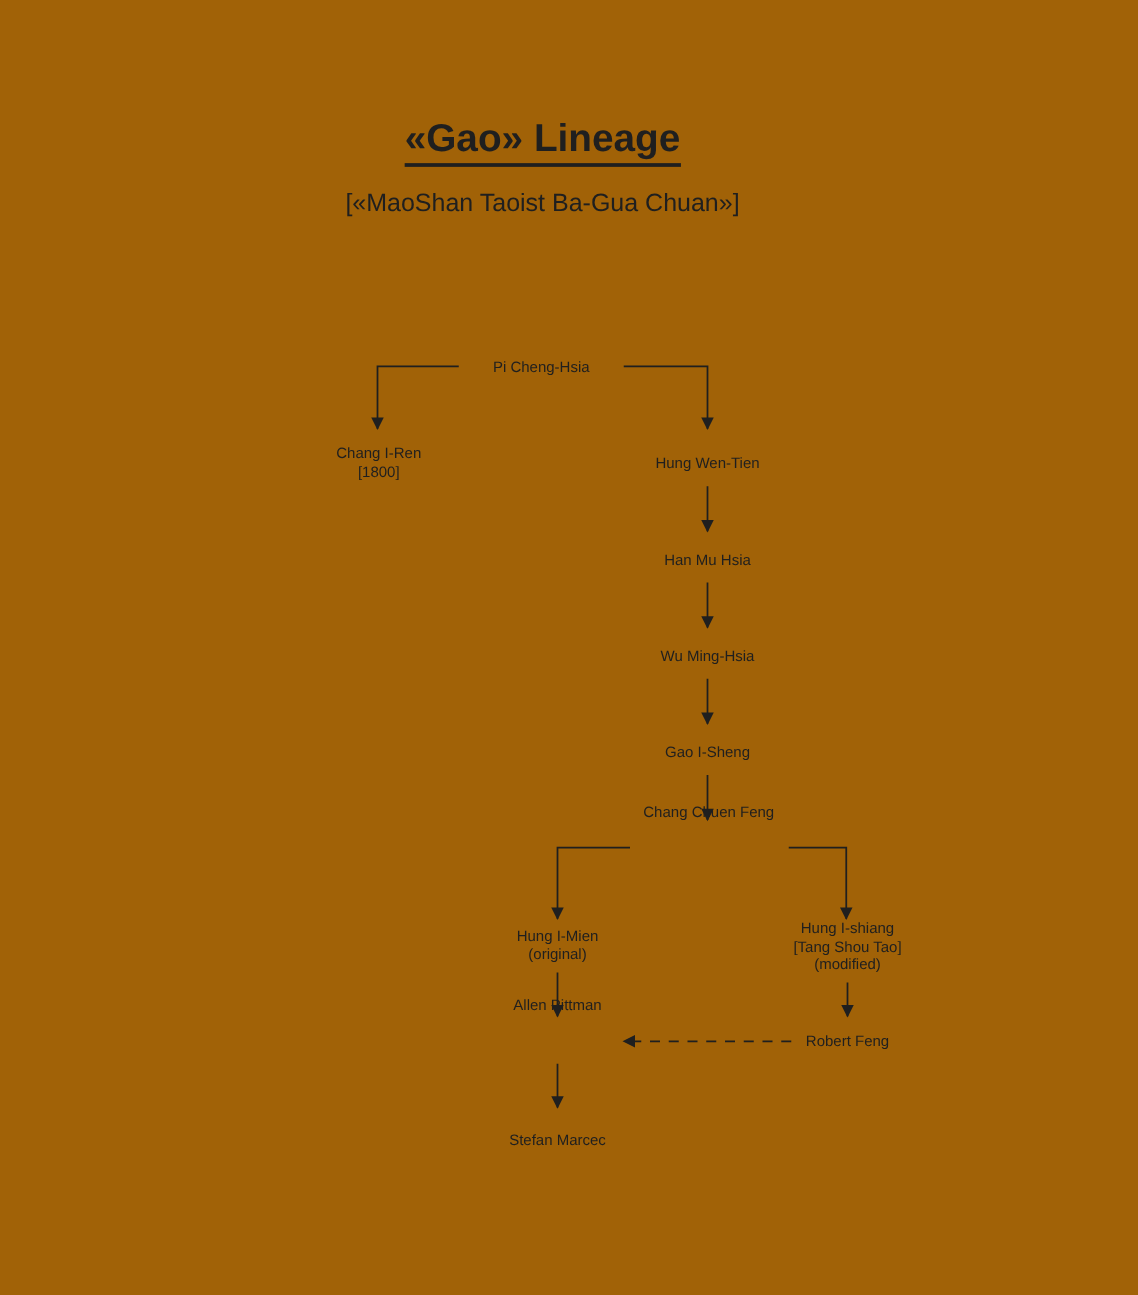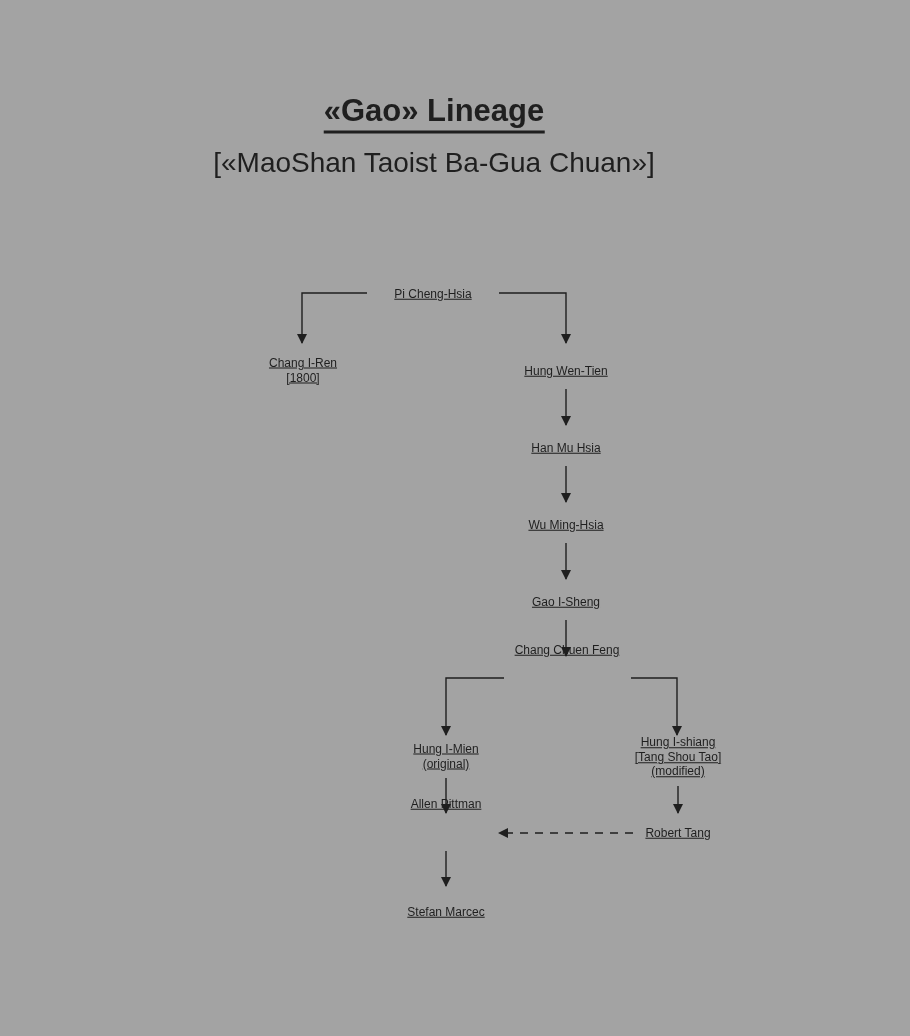--- a/index.html
+++ b/index.html
@@ -1,50 +1,49 @@
 <!DOCTYPE html>
 <html><head>
 <meta charset="utf-8">
 <style>
   html, body { margin: 0; padding: 0; background: #ffffff; }
   #canvas {
     position: relative;
     width: 910px;
     height: 1036px;
-    background: #a3a3a3;
+    background: #a16207;
     font-family: "Liberation Sans", sans-serif;
     color: #1f1f1f;
     overflow: hidden;
   }
   .title {
     position: absolute;
     left: 434px; top: 113px;
     transform: translate(-50%, -50%);
     font-size: 31px;
     font-weight: 700;
     border-bottom: 3px solid #1f1f1f;
     padding-bottom: 2px;
     white-space: nowrap;
   }
   .subtitle {
     position: absolute;
     left: 434px; top: 163px;
     transform: translate(-50%, -50%);
-    font-size: 28px;
+    font-size: 20px;
     font-weight: 400;
     white-space: nowrap;
   }
   .node {
     position: absolute;
     transform: translate(-50%, -50%);
     text-align: center;
     font-size: 12px;
     line-height: 14.5px;
     white-space: nowrap;
-    text-decoration: underline;
   }
   svg.connectors {
     position: absolute;
     left: 0; top: 0;
     width: 910px; height: 1036px;
   }
   svg.connectors polyline, svg.connectors line {
     fill: none;
     stroke: #1f1f1f;
     stroke-width: 1.4;
@@ -118,20 +117,20 @@
     <div>Hung I-shiang</div>
     <div>[Tang Shou Tao]</div>
     <div>(modified)</div>
   </div>
 
   <div class="node" style="left:446px; top:804px">
     <div>Allen Pittman</div>
   </div>
 
   <div class="node" style="left:678px; top:833px">
-    <div>Robert Tang</div>
+    <div>Robert Feng</div>
   </div>
 
   <div class="node" style="left:446px; top:912px">
     <div>Stefan Marcec</div>
   </div>
 
 </div>
 
 </body></html>

